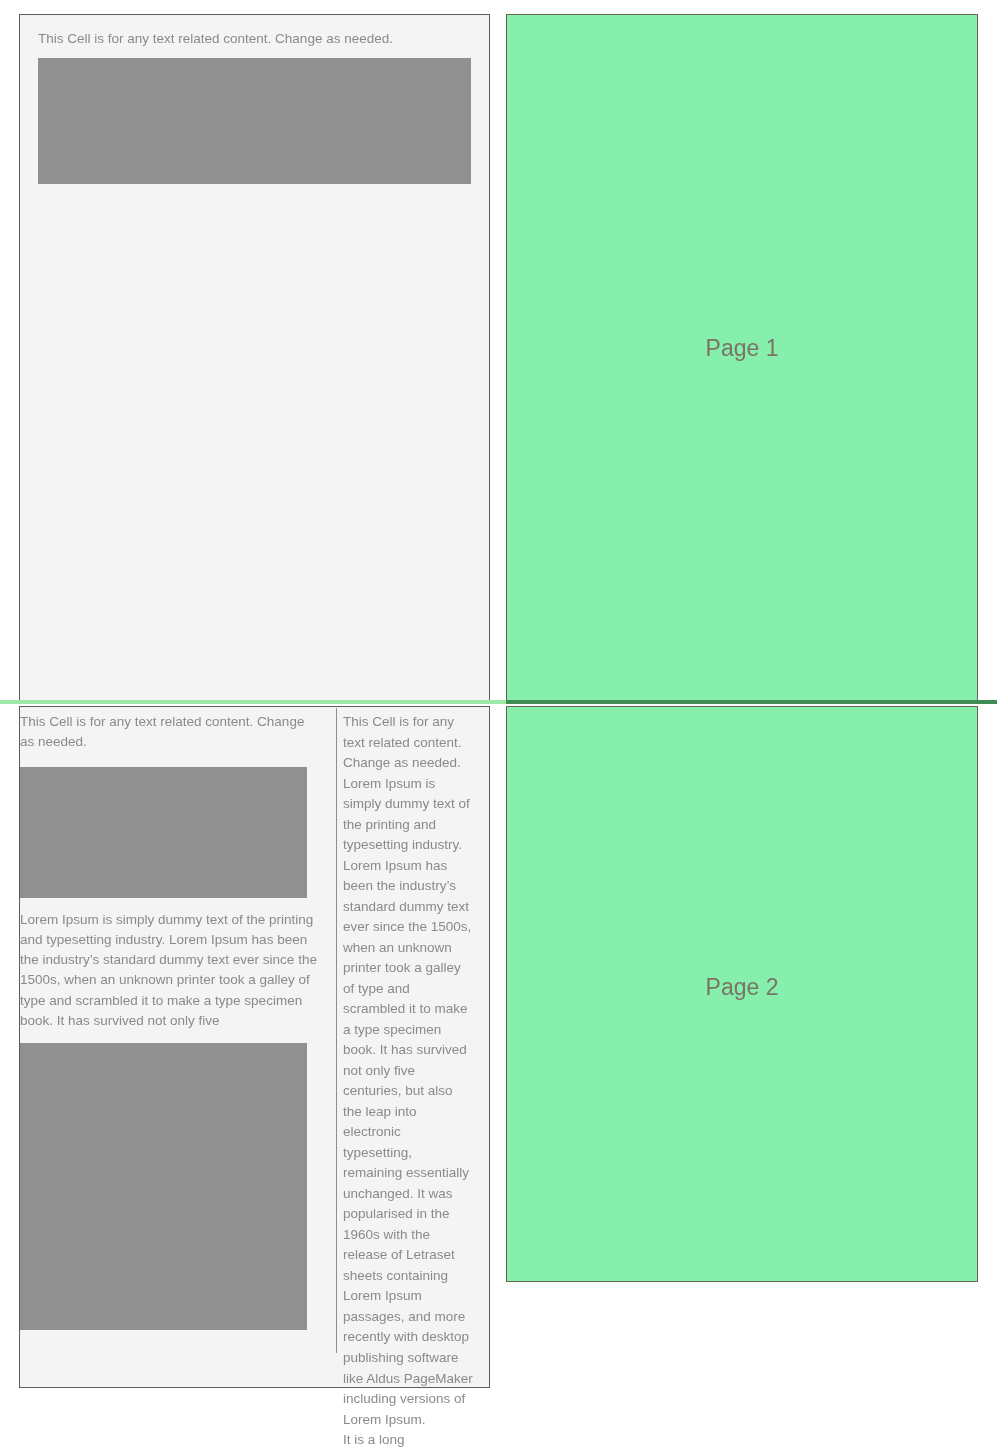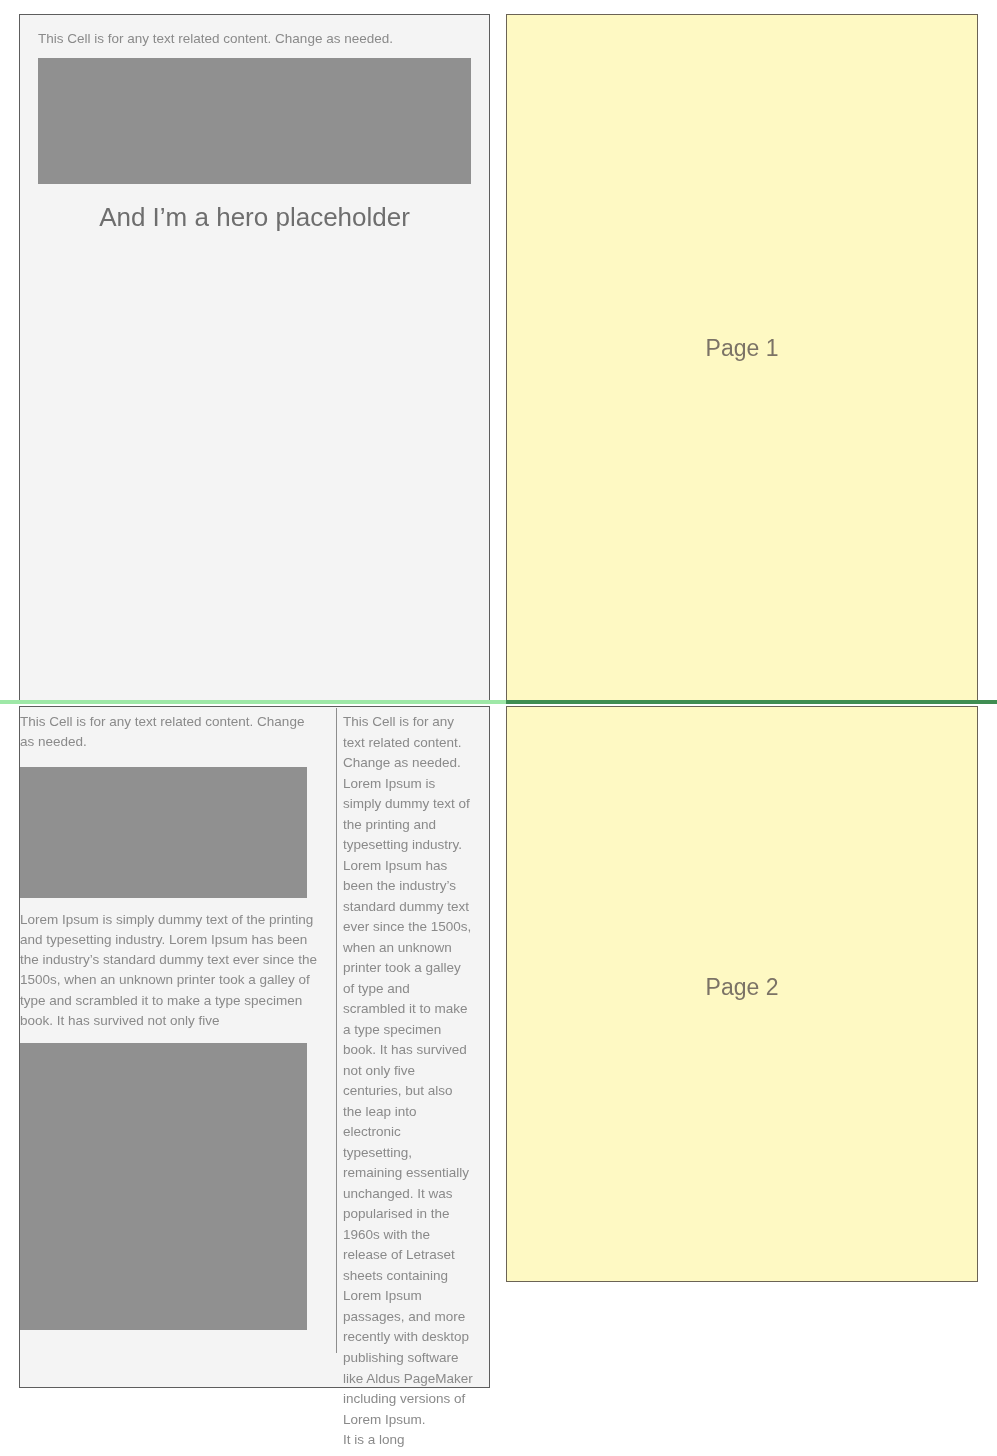--- a/index.html
+++ b/index.html
@@ -20,21 +20,21 @@
   
   .panel {
     position: absolute;
     box-sizing: border-box;
     border: 1px solid #5d5d5d;
   }
   .panel--content {
     background: #f4f4f4;
   }
   .panel--page {
-    background: #fef9c3;
+    background: #86efac;
     border-color: #6b6355;
   }
 
   
   #row1-content {
     left: 19px;
     top: 14px;
     width: 471px;
     height: 688px;
     padding: 0;
@@ -162,21 +162,20 @@
   #row2-col-narrow p {
     margin: 0;
   }
 </style>
 </head>
 <body>
 
 <div class="panel panel--content" id="row1-content">
   <p class="cell-note">This Cell is for any text related content. Change as needed.</p>
   <div class="hero-image"></div>
-  <p class="hero-caption">And I’m a hero placeholder</p>
 </div>
 
 <div class="panel panel--page" id="row1-page">
   <p class="page-label">Page 1</p>
 </div>
 
 <div class="divider-rule" id="divider-light"></div>
 <div class="divider-rule" id="divider-dark"></div>
 
 <div class="panel panel--content" id="row2-content"></div>

